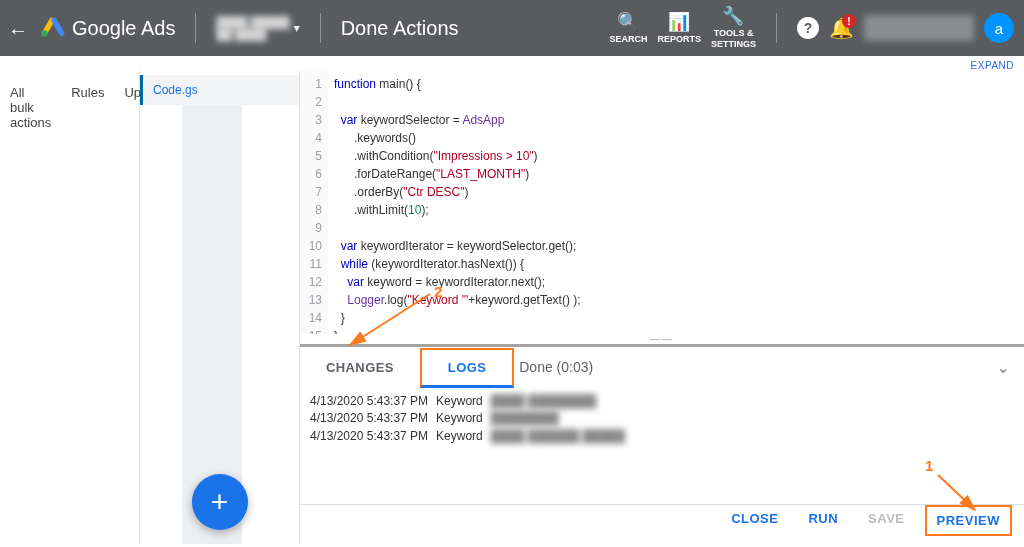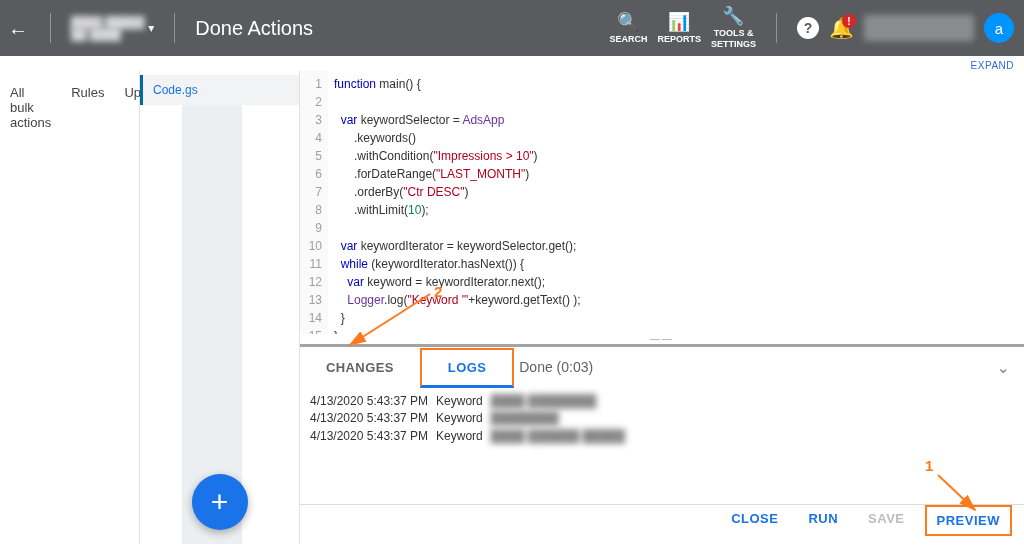--- a/index.html
+++ b/index.html
@@ -77,20 +77,28 @@
 
   
   .annot-layer { position: absolute; left: 0; top: 0; width: 1024px; height: 547px; pointer-events: none; }
   .annot-num { position: absolute; color: #ff7a1a; font-weight: bold; font-size: 15px; }
 </style>
 </head>
 <body>
 
 <div class="topbar">
   <div class="back-arrow">←</div>
+  <div class="logo">
+    <svg viewBox="0 0 48 48">
+      <path d="M8 34 L22 10" stroke="#fbbc04" stroke-width="10" stroke-linecap="round"></path>
+      <path d="M26 10 L40 34" stroke="#4285f4" stroke-width="10" stroke-linecap="round"></path>
+      <circle cx="8" cy="34" r="6" fill="#34a853"></circle>
+    </svg>
+    <span>Google Ads</span>
+  </div>
   <div class="vdiv"></div>
   <div style="display:flex; align-items:center;">
     <div class="account">
       <span class="blur">████ █████</span>
       <span class="blur">██  ████</span>
     </div>
     <span class="dropdown-caret">▾</span>
   </div>
   <div class="vdiv"></div>
   <div class="title">Done Actions</div>

